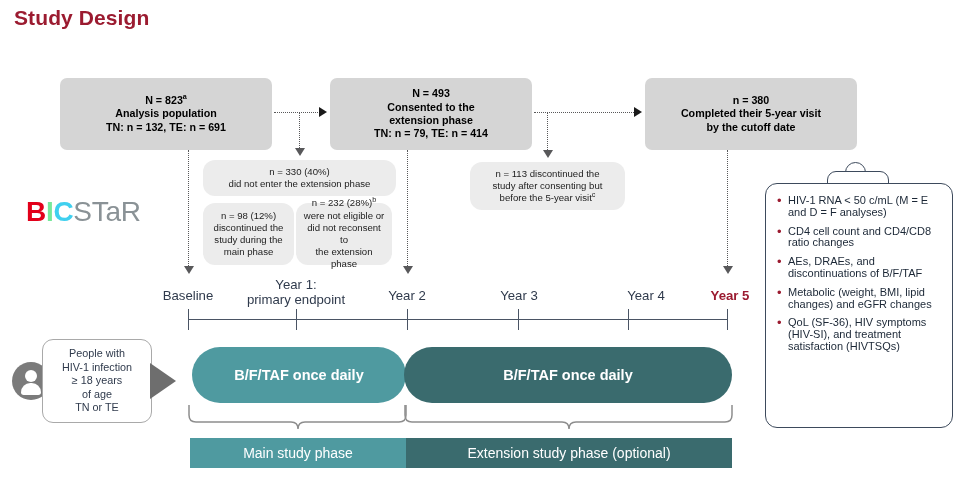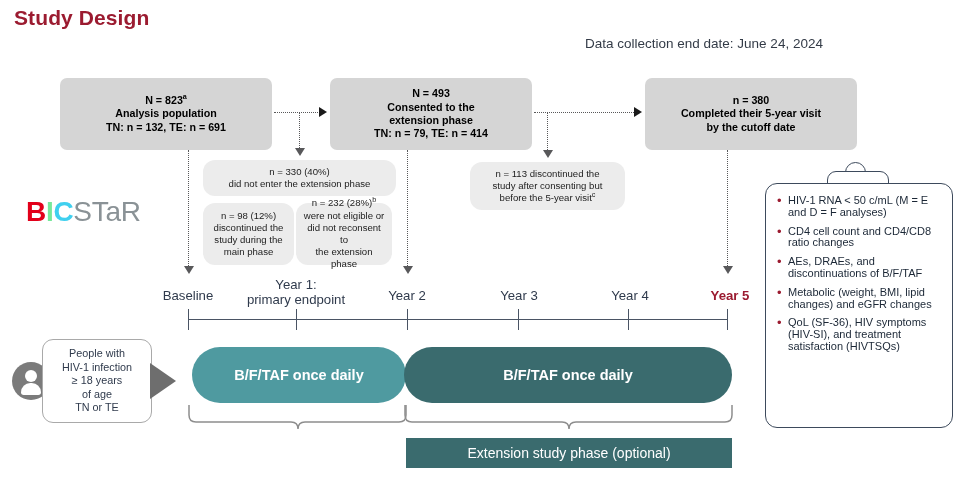--- a/index.html
+++ b/index.html
@@ -205,21 +205,20 @@
   #logo .c { color: #3fd0ef; }
   #logo .star { color: #8a9296; font-weight: normal; }
 </style>
 </head>
 <body>
 
 <div id="root">
 
   <div class="abs" id="page-title">Study Design</div>
 
-  <div class="abs" id="data-date">Data collection end date: June 24, 2024</div>
 
   <div class="abs flowbox" id="box-analysis">
     <div class="ln"><span>N = 823</span><sup>a</sup></div>
     <div class="ln">Analysis population</div>
     <div class="ln">TN: n = 132, TE: n = 691</div>
   </div>
 
   <div class="abs flowbox" id="box-consented">
     <div class="ln">N = 493</div>
     <div class="ln">Consented to the</div>
@@ -281,21 +280,21 @@
 
   <div class="abs tl-label" style="left:143px; top:288px; width:90px;">Baseline</div>
 
   <div class="abs" style="left:232px; top:277px; width:128px;">
     <div class="tl-label">Year 1:</div>
     <div class="tl-label">primary endpoint</div>
   </div>
 
   <div class="abs tl-label" style="left:365px; top:288px; width:84px;">Year 2</div>
   <div class="abs tl-label" style="left:477px; top:288px; width:84px;">Year 3</div>
-  <div class="abs tl-label" style="left:588px; top:288px; width:84px;">Year 4</div>
+  <div class="abs tl-label" style="left:604px; top:288px; width:84px;">Year 4</div>
   <div class="abs tl-label red" style="left:688px; top:288px; width:84px;">Year 5</div>
 
   <div class="abs" id="tl-axis"></div>
   <div class="abs tick" style="left:188px;"></div>
   <div class="abs tick" style="left:296px;"></div>
   <div class="abs tick" style="left:407px;"></div>
   <div class="abs tick" style="left:518px;"></div>
   <div class="abs tick" style="left:628px;"></div>
   <div class="abs tick" style="left:727px;"></div>
 
@@ -317,20 +316,21 @@
   <div class="abs pill" id="pill-main">B/F/TAF once daily</div>
   <div class="abs pill" id="pill-ext">B/F/TAF once daily</div>
 
   <svg class="abs" style="left:188px; top:404px; width:220px; height:30px;">
     <path class="bracket" d="M1,1 L1,11 Q1,18 8,18 L103,18 Q110,18 110,25 Q110,18 117,18 L211,18 Q218,18 218,11 L218,1"></path>
   </svg>
   <svg class="abs" style="left:404px; top:404px; width:330px; height:30px;">
     <path class="bracket" d="M1,1 L1,11 Q1,18 8,18 L158,18 Q165,18 165,25 Q165,18 172,18 L321,18 Q328,18 328,11 L328,1"></path>
   </svg>
 
+  <div class="abs phasebar" id="phase-main">Main study phase</div>
   <div class="abs phasebar" id="phase-ext">Extension study phase (optional)</div>
 
   <div class="abs" id="outcomes-ring"></div>
   <div class="abs" id="outcomes-tab"></div>
   <div class="abs" id="outcomes-ringmask"></div>
   <div class="abs" id="outcomes-tabmask"></div>
 
   <div class="abs" id="outcomes">
 
     <div class="bullet-row">

